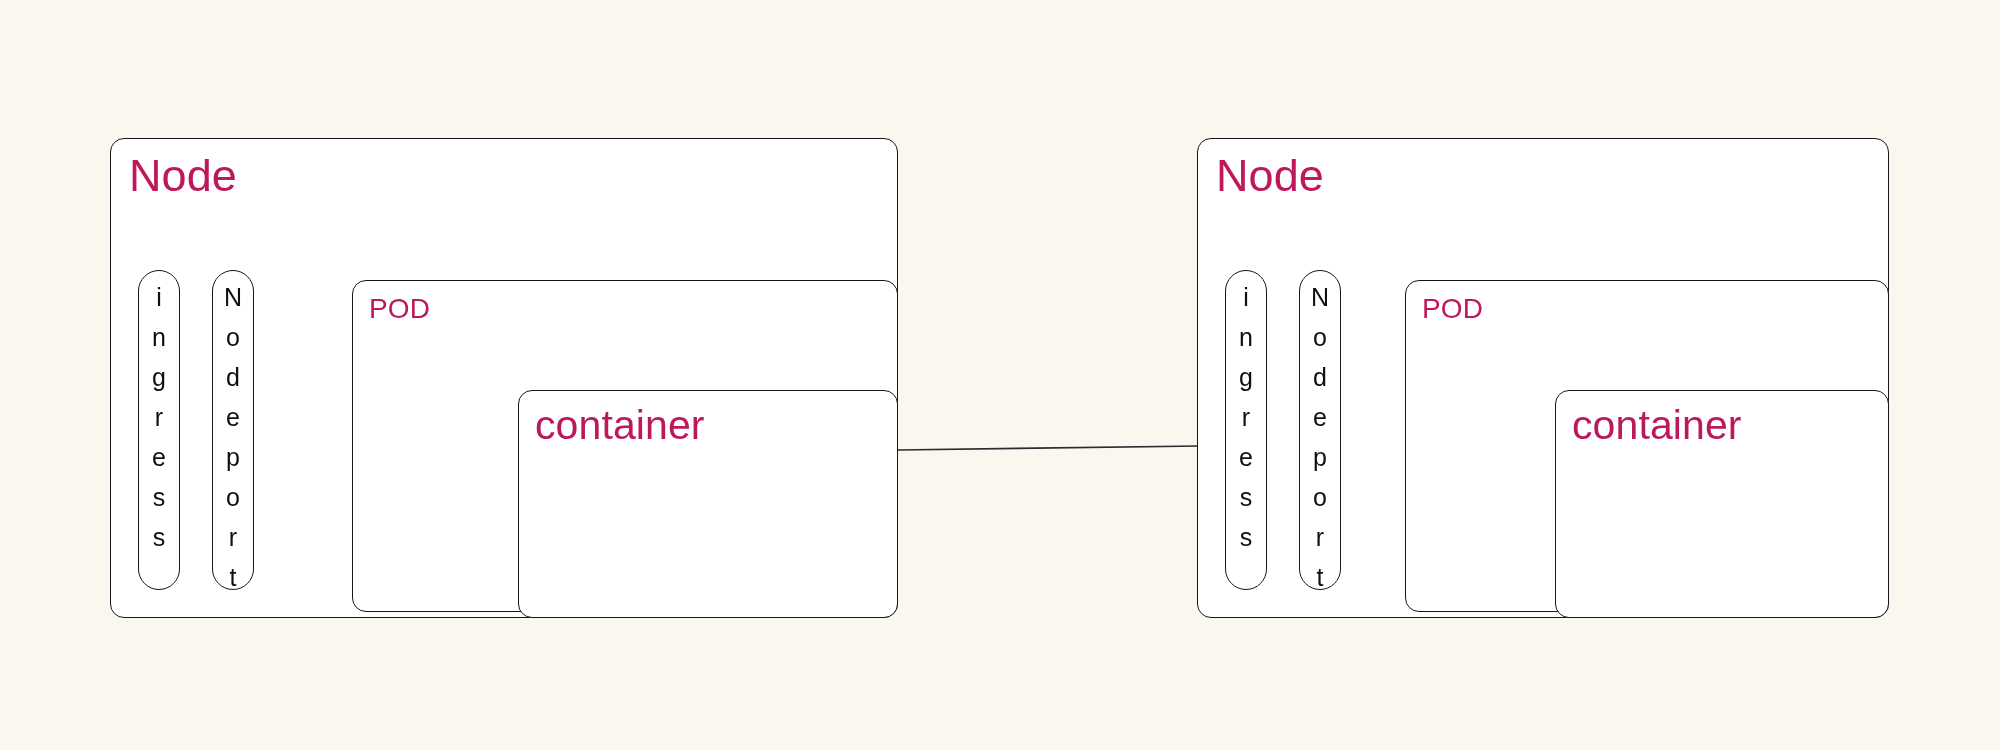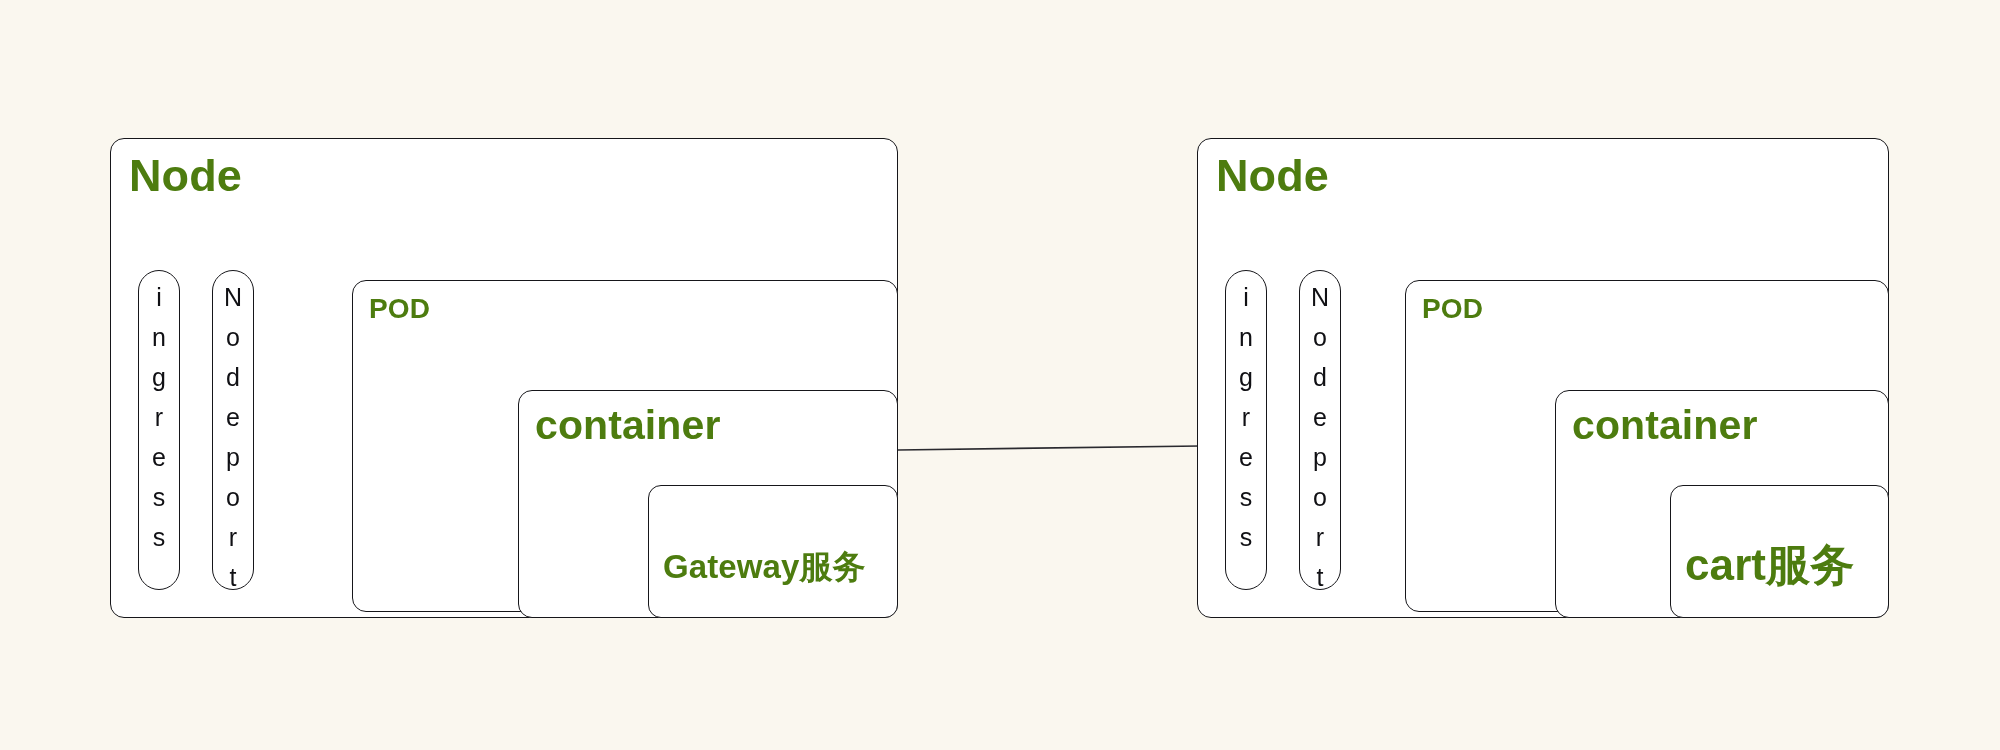--- a/index.html
+++ b/index.html
@@ -26,25 +26,24 @@
   .box {
     position: absolute;
     background: #ffffff;
     border: 1.6px solid #16161a;
     border-radius: 14px;
     box-sizing: border-box;
   }
 
   .box-label {
     position: absolute;
-    color: #4d7c0f;
+    color: #be185d;
     white-space: nowrap;
     line-height: 1;
     letter-spacing: 0.1px;
-    font-weight: bold;
   }
 
   
   .node-box { z-index: 1; }
   .node-title {
     left: 18px;
     top: 14px;
     font-size: 45px;
   }
 
@@ -143,23 +142,20 @@
   </div>
 
   <div class="box pod-box" style="left:352px; top:280px; width:546px; height:332px;">
     <div class="box-label pod-title">POD</div>
   </div>
 
   <div class="box container-box" style="left:518px; top:390px; width:380px; height:228px;">
     <div class="box-label container-title">container</div>
   </div>
 
-  <div class="box service-box" style="left:648px; top:485px; width:250px; height:133px;">
-    <div class="box-label service-title">Gateway服务</div>
-  </div>
 
   <div class="box node-box" style="left:1197px; top:138px; width:692px; height:480px;">
     <div class="box-label node-title">Node</div>
   </div>
 
   <div class="pill" style="left:1225px; top:270px; width:42px; height:320px;">
     <span class="ch">i</span>
     <span class="ch">n</span>
     <span class="ch">g</span>
     <span class="ch">r</span>
@@ -180,17 +176,14 @@
   </div>
 
   <div class="box pod-box" style="left:1405px; top:280px; width:484px; height:332px;">
     <div class="box-label pod-title">POD</div>
   </div>
 
   <div class="box container-box" style="left:1555px; top:390px; width:334px; height:228px;">
     <div class="box-label container-title">container</div>
   </div>
 
-  <div class="box service-box" style="left:1670px; top:485px; width:219px; height:133px;">
-    <div class="box-label service-title big">cart服务</div>
-  </div>
 
 </div>
 
 </body></html>

